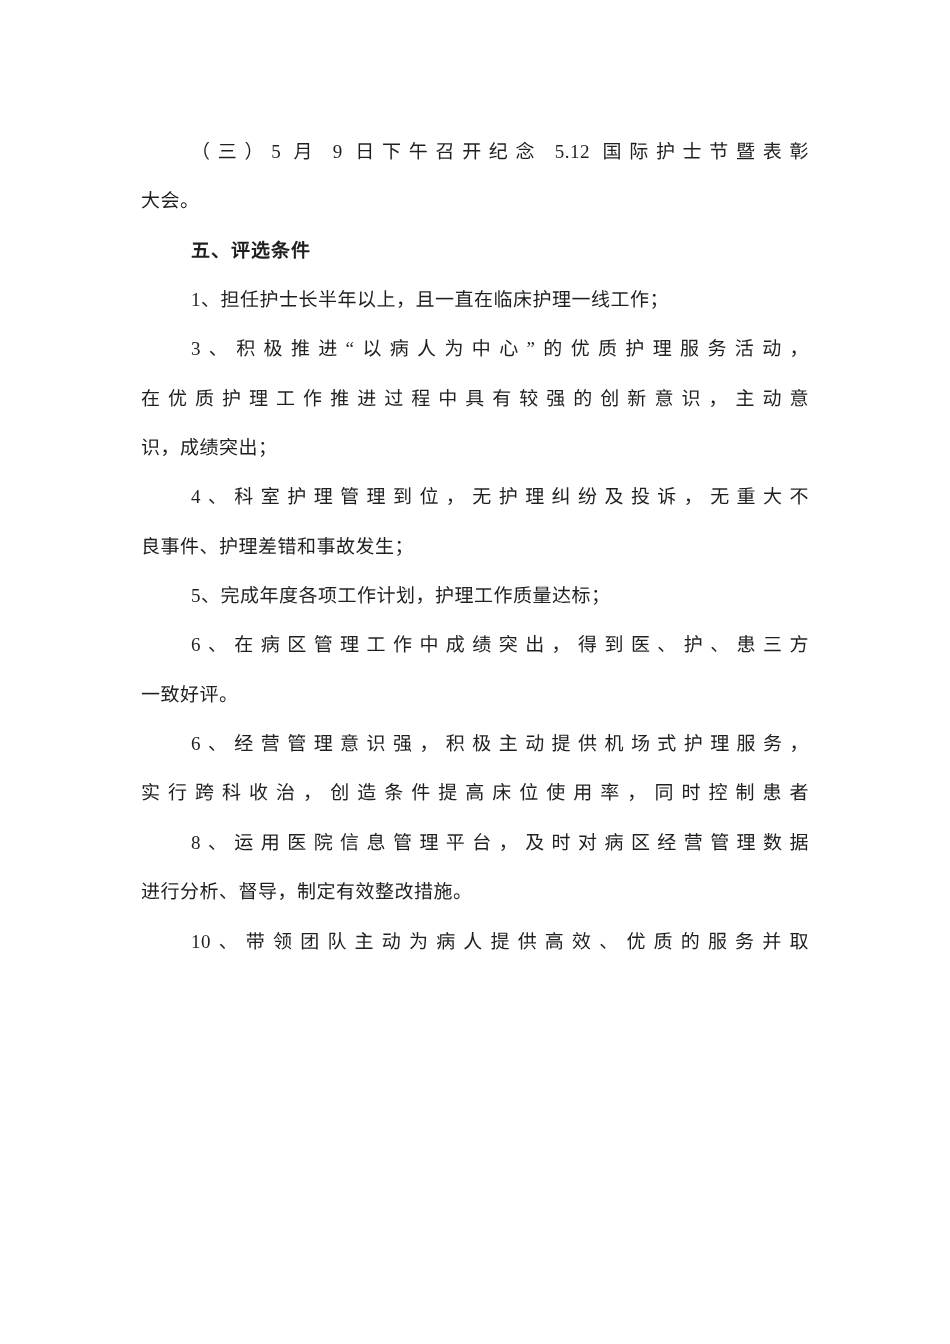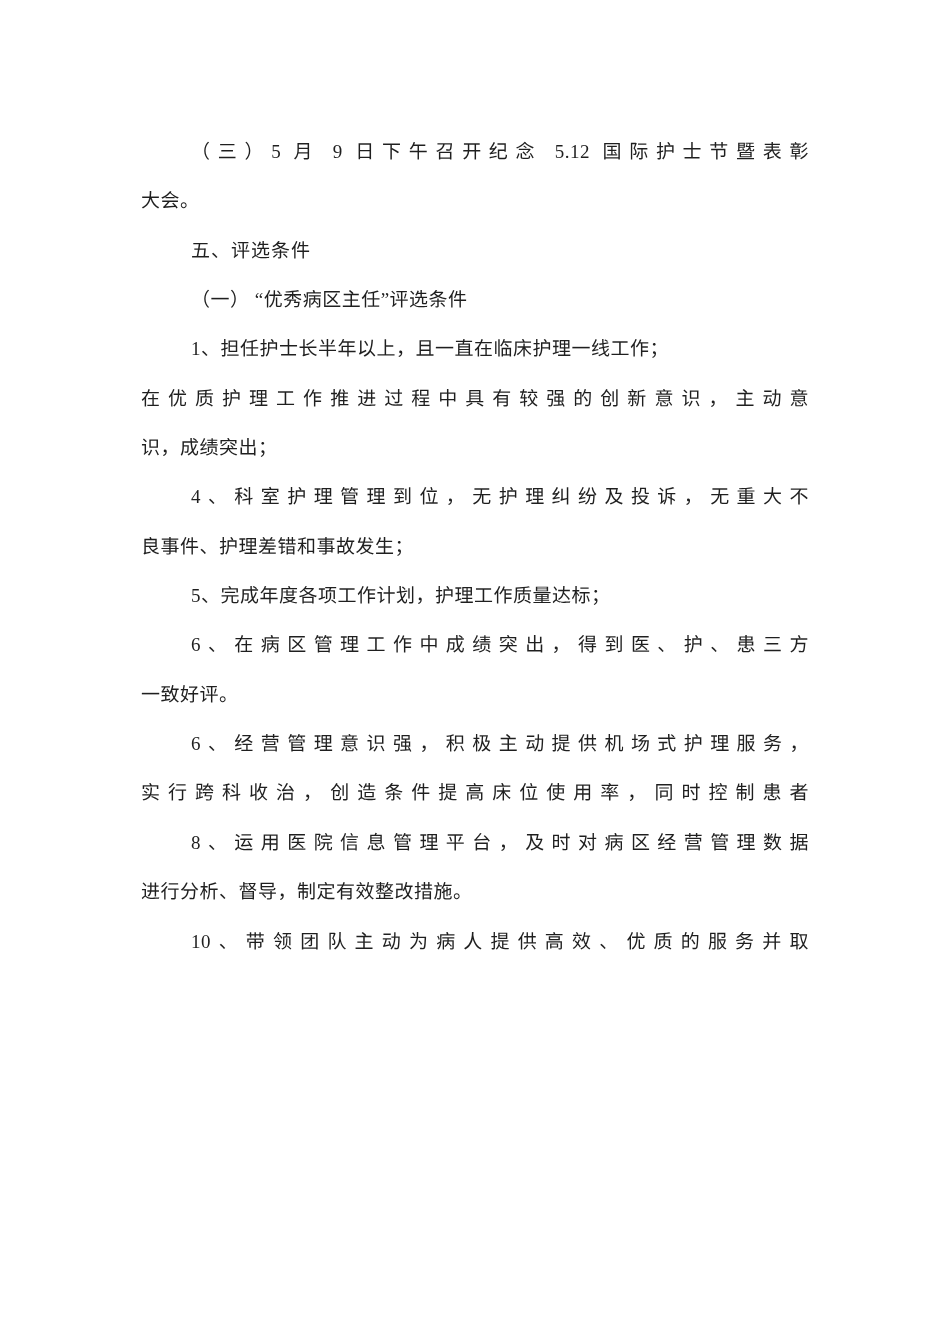--- a/index.html
+++ b/index.html
@@ -37,43 +37,41 @@
   }
   .line.indent {
     text-indent: 50px;
   }
   .line.justify {
     text-align: justify;
     text-align-last: justify;
   }
   .line.heading {
     font-family: "Liberation Sans", sans-serif;
-    font-weight: 400;
+    font-weight: 700;
     letter-spacing: 1px;
   }
 </style>
 </head>
 <body>
 
 <div class="page">
   <div class="doc-body" id="doc-body">
       <div class="paragraph">
         <div class="line indent justify">（三）5 月 9 日下午召开纪念 5.12 国际护士节暨表彰</div>
         <div class="line">大会。</div>
       </div>
       <div class="paragraph">
         <div class="line indent heading">五、评选条件</div>
       </div>
       <div class="paragraph">
-        <div class="line indent">（一） “优秀病区主任”评选条件</div>
-      </div>
-      <div class="paragraph">
         <div class="line indent">1、担任护士长半年以上，且一直在临床护理一线工作；</div>
       </div>
       <div class="paragraph">
+        <div class="line indent justify">3、积极推进“以病人为中心”的优质护理服务活动，</div>
         <div class="line justify">在优质护理工作推进过程中具有较强的创新意识，主动意</div>
         <div class="line">识，成绩突出；</div>
       </div>
       <div class="paragraph">
         <div class="line indent justify">4、科室护理管理到位，无护理纠纷及投诉，无重大不</div>
         <div class="line">良事件、护理差错和事故发生；</div>
       </div>
       <div class="paragraph">
         <div class="line indent">5、完成年度各项工作计划，护理工作质量达标；</div>
       </div>

